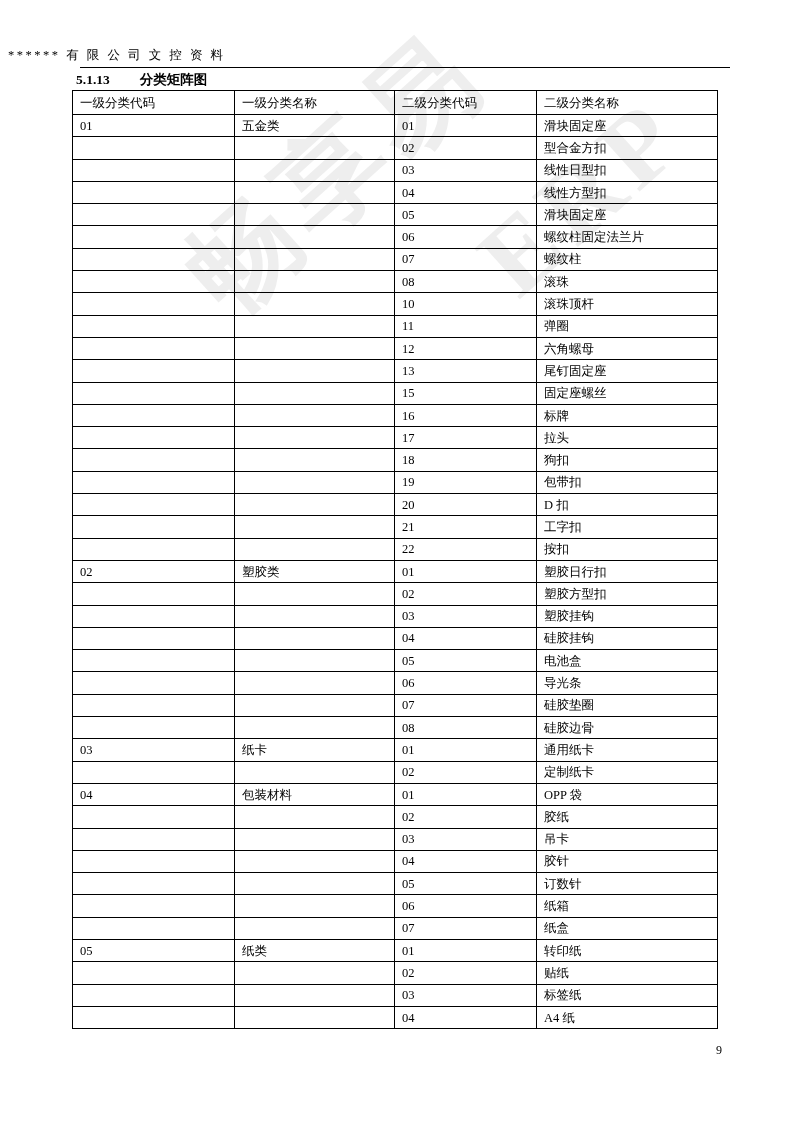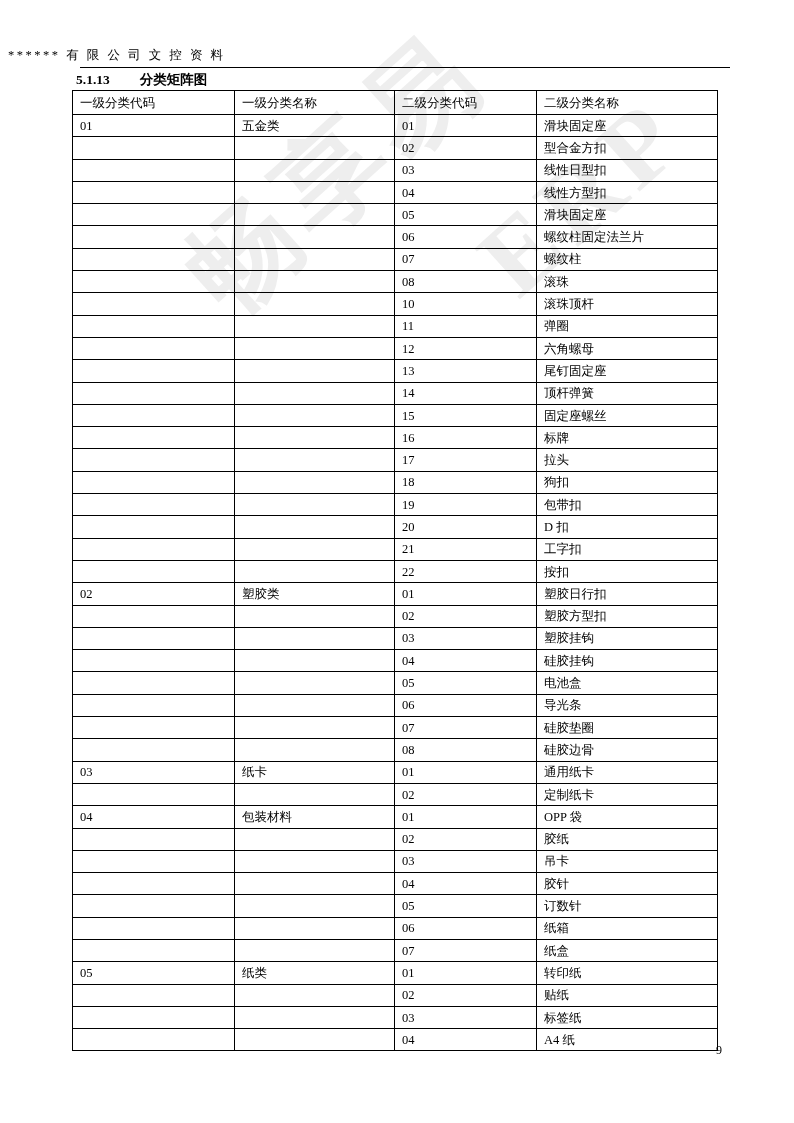--- a/index.html
+++ b/index.html
@@ -236,26 +236,20 @@
           </tr>
           <tr>
             <td></td>
             <td></td>
             <td>13</td>
             <td>尾钉固定座</td>
           </tr>
           <tr>
             <td></td>
             <td></td>
-            <td>14</td>
-            <td>顶杆弹簧</td>
-          </tr>
-          <tr>
-            <td></td>
-            <td></td>
             <td>15</td>
             <td>固定座螺丝</td>
           </tr>
           <tr>
             <td></td>
             <td></td>
             <td>16</td>
             <td>标牌</td>
           </tr>
           <tr>

